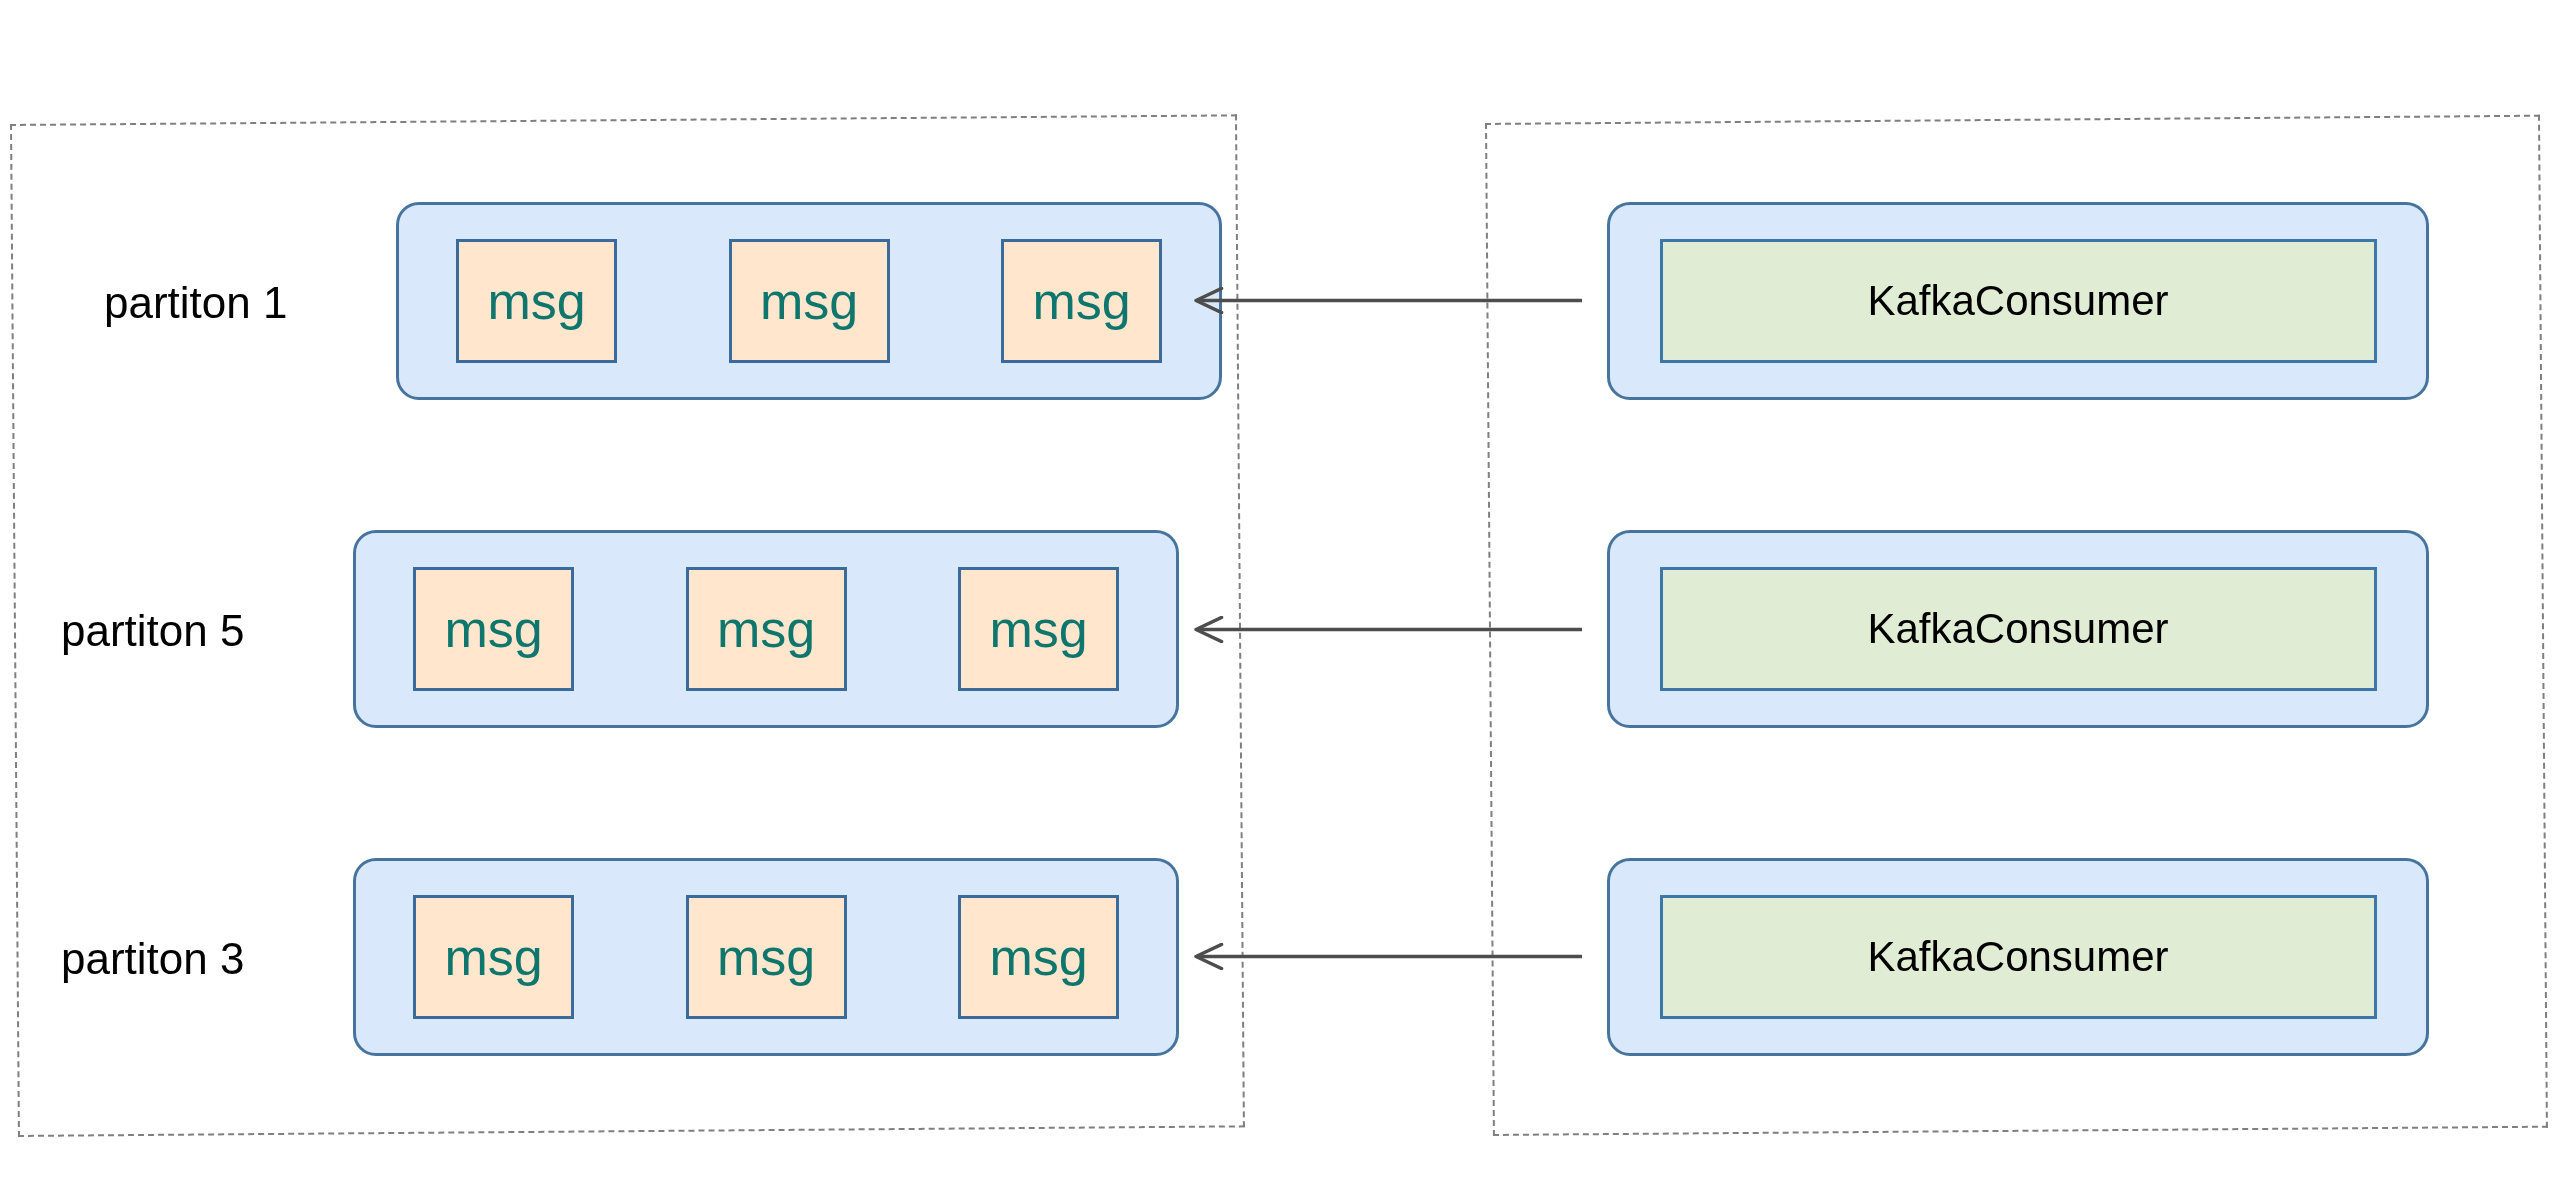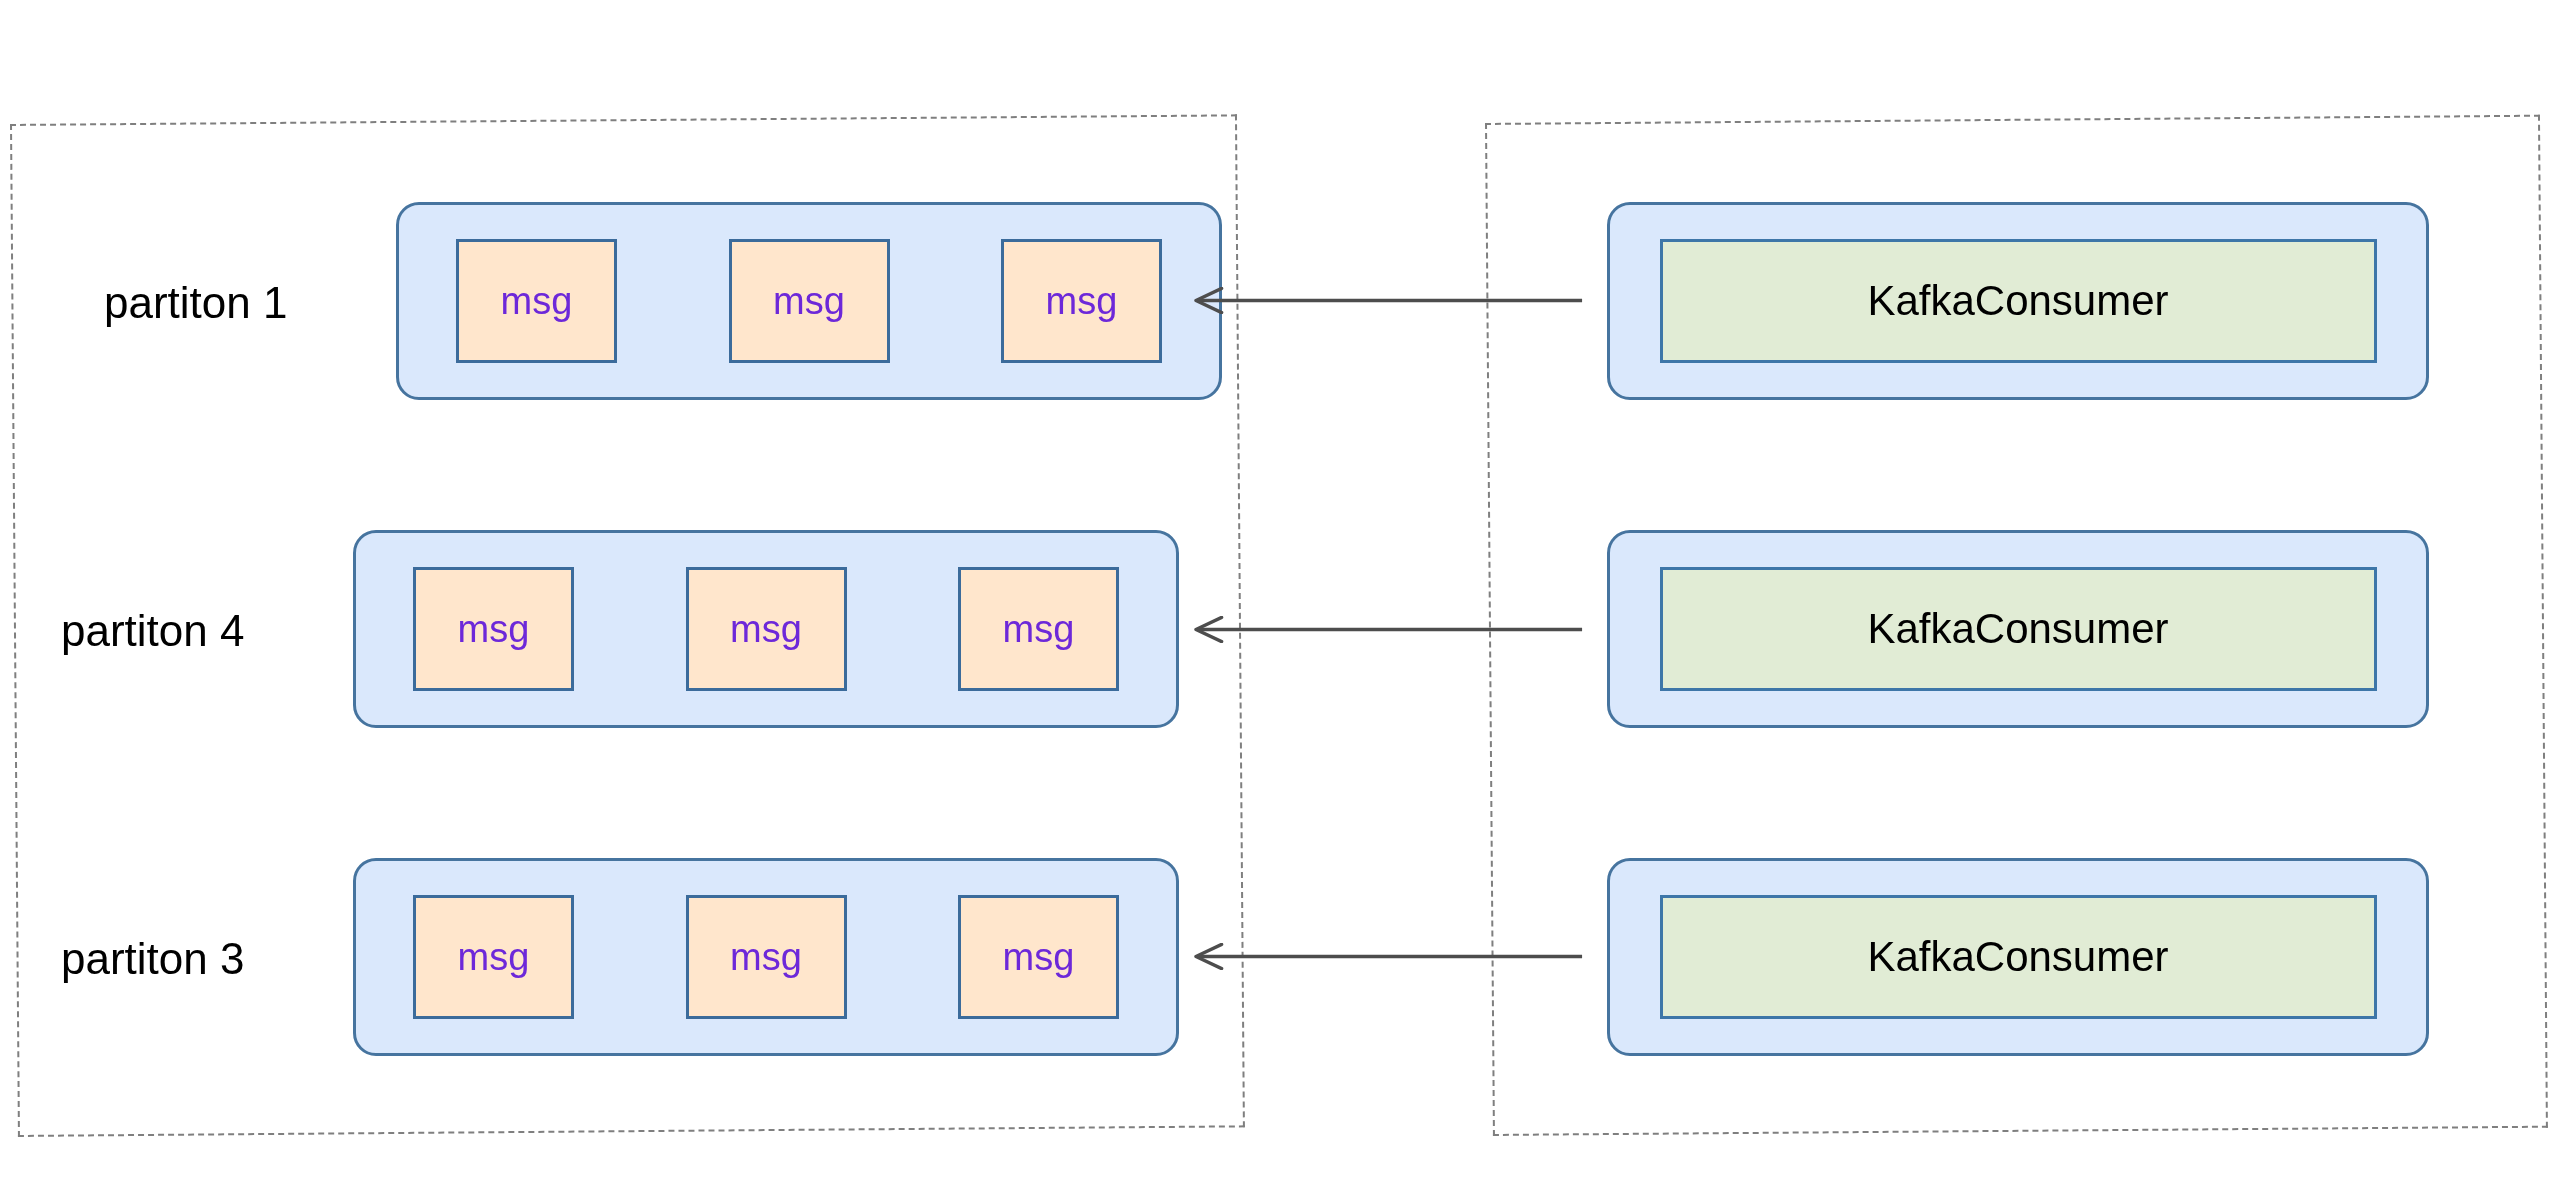--- a/index.html
+++ b/index.html
@@ -94,22 +94,22 @@
   }
   .msg-box {
     width: 161px;
     height: 124px;
     background: #ffe6cc;
     border: 3.4px solid #3b6b9b;
     box-sizing: border-box;
     display: flex;
     align-items: center;
     justify-content: center;
-    font-size: 38px;
-    color: #6d28d9;
+    font-size: 52px;
+    color: #0f766e;
     line-height: 1;
   }
 
   
   .flow-arrow {
     position: absolute;
     left: 1190px;
     width: 394px;
     height: 27px;
     pointer-events: none;
@@ -164,21 +164,21 @@
   <div class="partition-row" style="top:202px;margin-left:43px;">
     <div class="partition-label">partiton 1</div>
     <div class="partition-box">
       <div class="msg-box">msg</div>
       <div class="msg-box">msg</div>
       <div class="msg-box">msg</div>
     </div>
   </div>
 
   <div class="partition-row" style="top:530px;">
-    <div class="partition-label">partiton 4</div>
+    <div class="partition-label">partiton 5</div>
     <div class="partition-box">
       <div class="msg-box">msg</div>
       <div class="msg-box">msg</div>
       <div class="msg-box">msg</div>
     </div>
   </div>
 
   <div class="partition-row" style="top:858px;">
     <div class="partition-label">partiton 3</div>
     <div class="partition-box">

